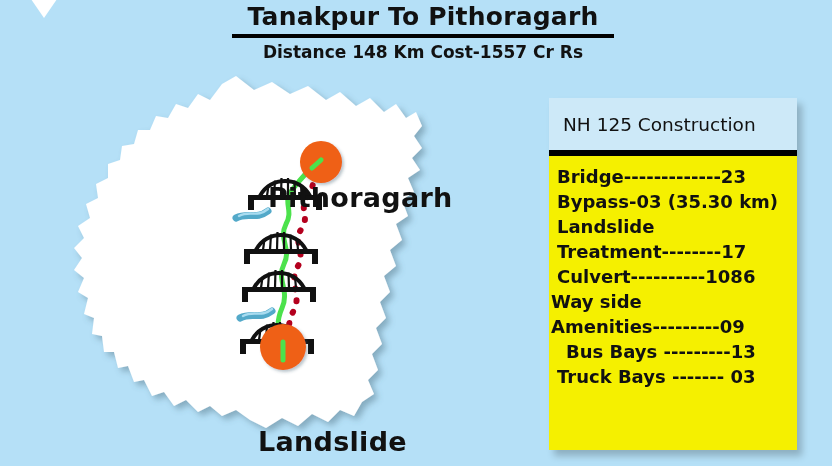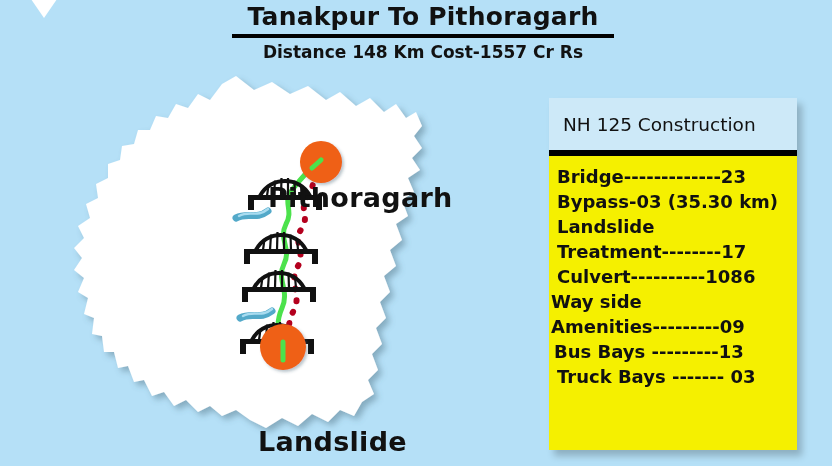--- a/index.html
+++ b/index.html
@@ -118,21 +118,21 @@
   }
   .panel-row {
     font-size: 18px;
     font-weight: bold;
     color: #111111;
     line-height: 25px;
     white-space: nowrap;
     padding-left: 8px;
   }
   .panel-row.indent-1 { padding-left: 2px; }
-  .panel-row.indent-2 { padding-left: 5px; }
+  .panel-row.indent-2 { padding-left: 17px; }
   .panel-row.indent-3 { }
 </style>
 </head>
 <body>
 
 <div id="stage">
 
   <div class="corner-triangle"></div>
 
   <div class="header-block">

